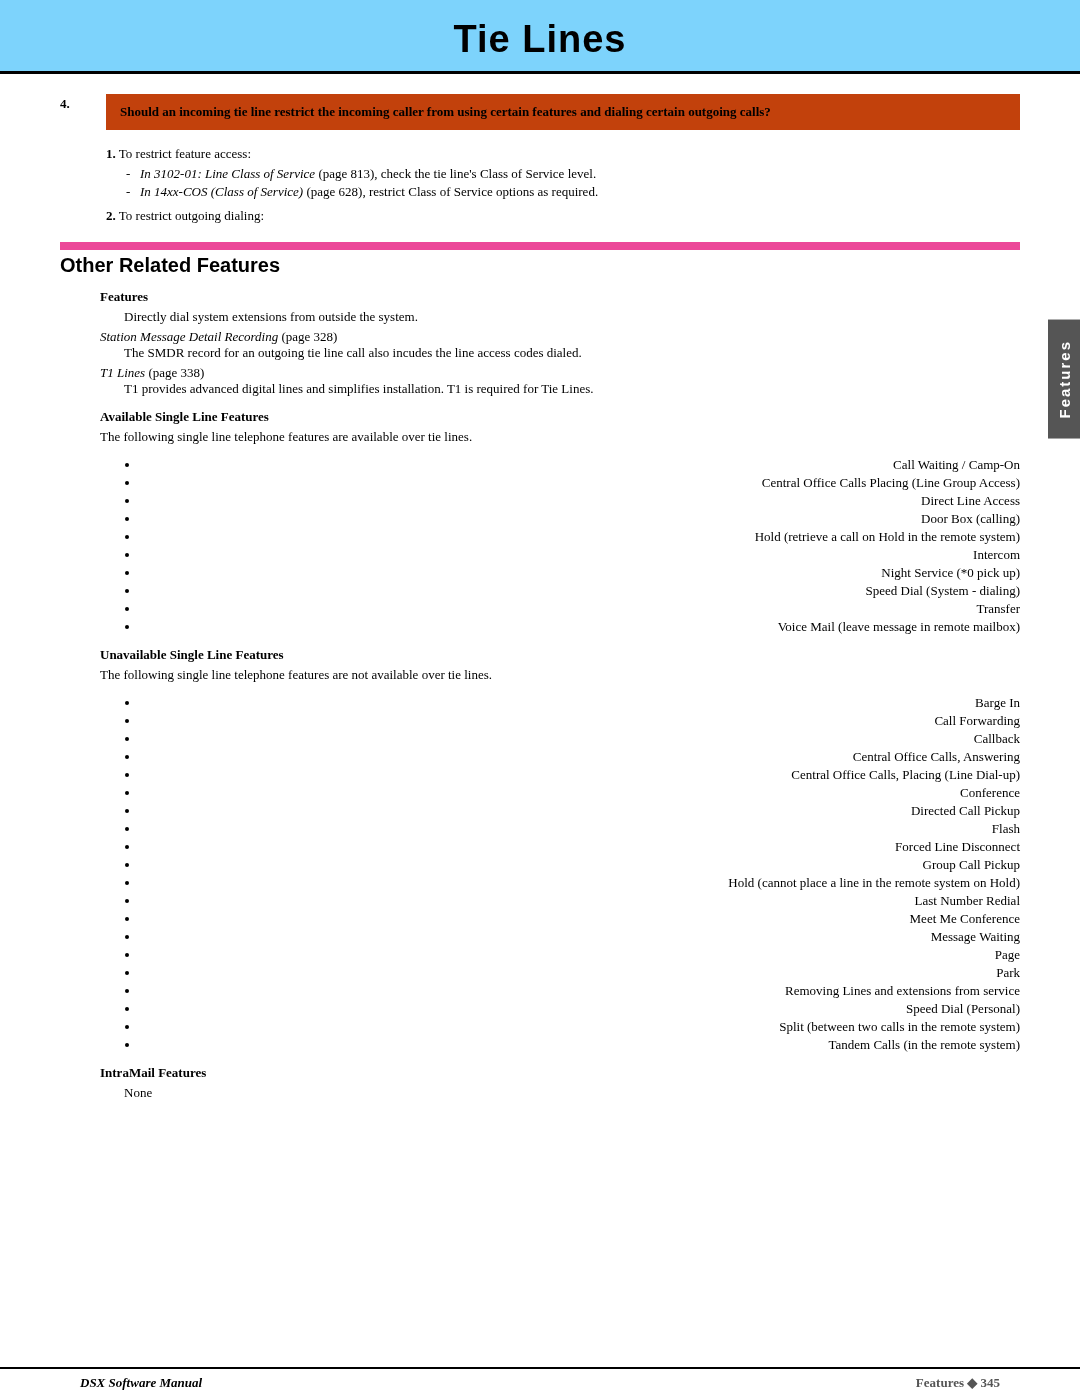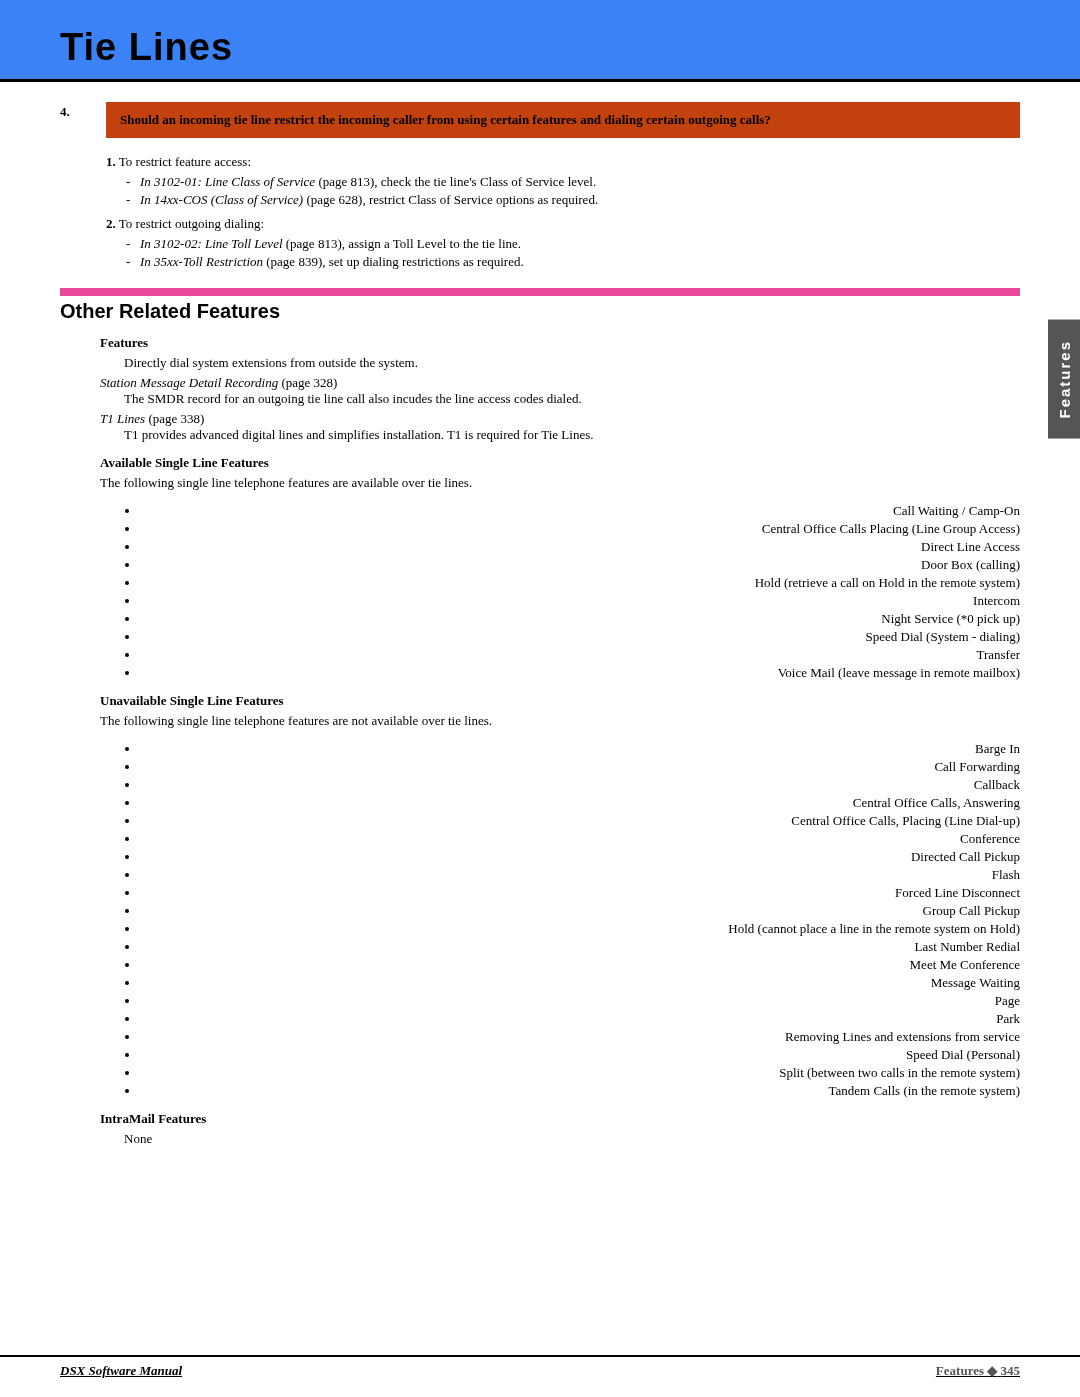--- a/index.html
+++ b/index.html
@@ -8,23 +8,23 @@
       font-size: 13px;
       background: #fff;
       color: #000;
       width: 1080px;
       min-height: 1397px;
       position: relative;
     }
 
     
     .page-header {
-      background: #3b82f6;
-      text-align: left;
-      padding: 26px 60px 10px 60px;
+      background: #7dd3fc;
+      text-align: center;
+      padding: 18px 60px 10px 60px;
       border-bottom: 3px solid #000;
     }
     .page-title {
       font-size: 38px;
       font-weight: bold;
       font-family: Arial, sans-serif;
       letter-spacing: 1px;
     }
 
     
@@ -142,30 +142,29 @@
     .bullet-list li {
       margin-bottom: 2px;
     }
     .plain-text {
       margin-bottom: 4px;
     }
 
     
     .page-footer {
       position: absolute;
-      bottom: 12px;
+      bottom: 0;
       left: 0;
       right: 0;
       border-top: 2px solid #000;
       display: flex;
       justify-content: space-between;
       align-items: center;
-      padding: 6px 60px;
+      padding: 6px 80px;
       background: #fff;
-      text-decoration: underline;
     }
     .footer-left {
       font-style: italic;
       font-weight: bold;
       font-size: 13px;
     }
     .footer-right {
       font-size: 13px;
       font-weight: bold;
     }
@@ -200,24 +199,20 @@
       <span>To restrict feature access:</span>
       <ul class="sub-bullets">
         <li><em>In 3102-01: Line Class of Service</em><span> (page 813), check the tie line's Class of Service level.</span></li>
         <li><em>In 14xx-COS (Class of Service)</em><span> (page 628), restrict Class of Service options as required.</span></li>
       </ul>
     </div>
 
     <div class="numbered-item">
       <span class="bold">2.</span>
       <span>To restrict outgoing dialing:</span>
-      <ul class="sub-bullets">
-        <li><em>In 3102-02: Line Toll Level</em><span> (page 813), assign a Toll Level to the tie line.</span></li>
-        <li><em>In 35xx-Toll Restriction</em><span> (page 839), set up dialing restrictions as required.</span></li>
-      </ul>
     </div>
 
   </div>
 
   <div class="section-heading-block">
     <div class="section-heading">Other Related Features</div>
   </div>
 
   <div class="features-section">
 

